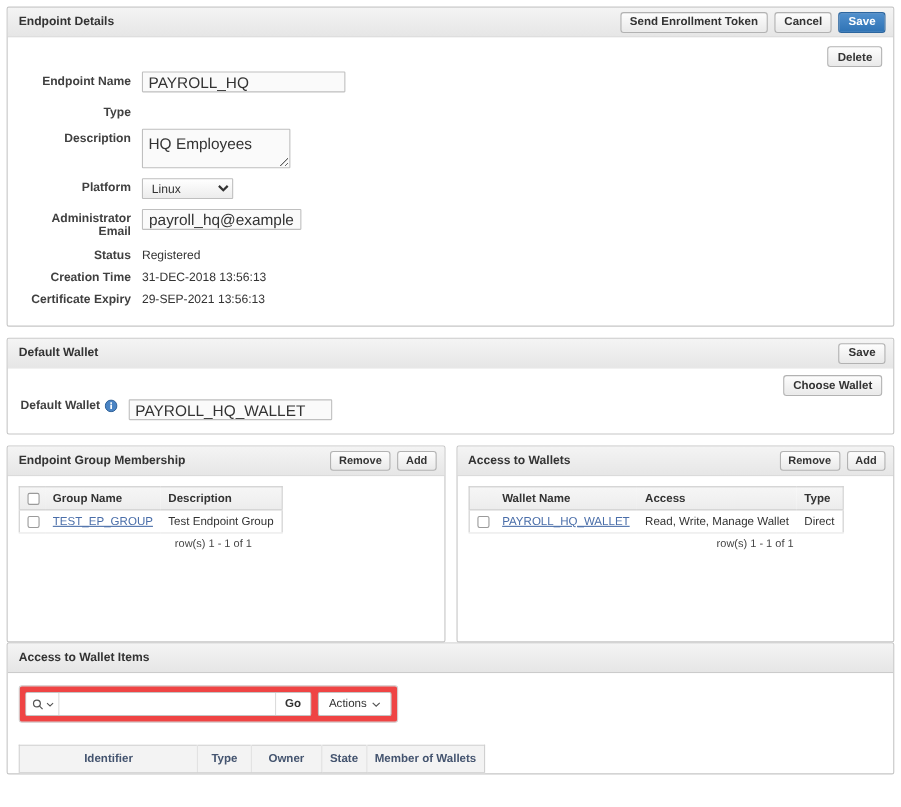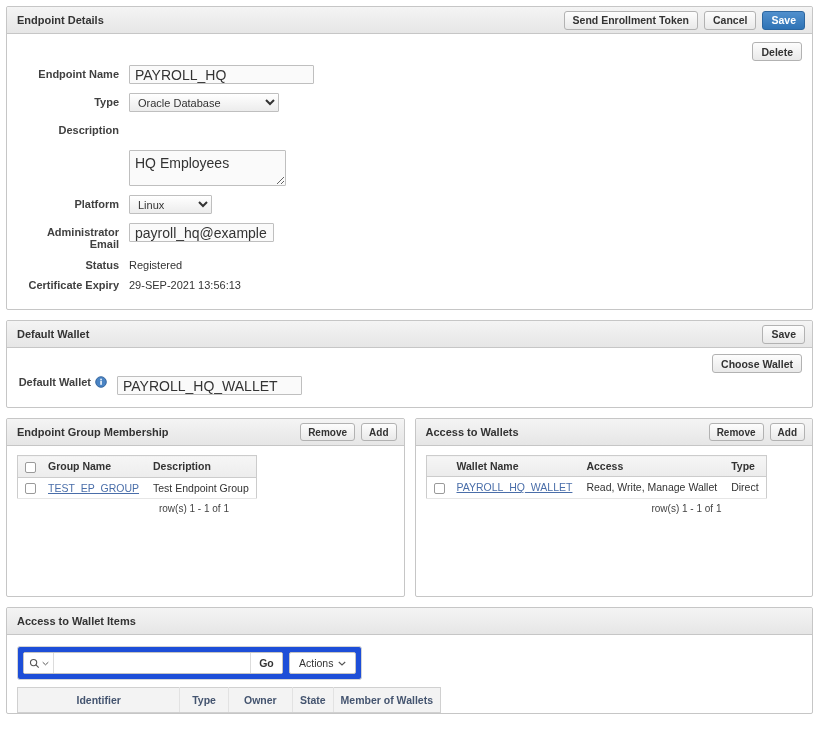--- a/index.html
+++ b/index.html
@@ -88,25 +88,24 @@
     color: #333;
     padding: 0 5px;
     font-family: "Liberation Sans", sans-serif;
     border-radius: 1px;
   }
   .input-endpoint { width: 185px; }
   .input-email { width: 145px; }
   .input-wallet { width: 185px; }
   textarea.text-input {
     height: 36px;
-    width: 157px;
+    width: 135px;
     padding: 3px 5px;
     resize: both;
     line-height: 1.3;
-    margin-top: 29px;
   }
   select.select-input {
     height: 19px;
     border: 1px solid #bfbfbf;
     background: linear-gradient(to bottom, #ffffff 0%, #ececec 100%);
     font-size: 11px;
     color: #333;
     font-family: "Liberation Sans", sans-serif;
     padding: 0 2px 0 4px;
     border-radius: 1px;
@@ -134,21 +133,21 @@
     display: inline-block;
     width: 12px; height: 12px;
     margin-left: 4px;
     vertical-align: middle;
     cursor: pointer;
   }
 
   
   .columns { display: flex; gap: 10px; }
   .col { flex: 1; min-width: 0; }
-  .col .region { margin-bottom: 10px; }
+  .col .region { margin-bottom: 0; }
   .panel-body-tall { min-height: 150px; padding: 9px 10px 10px 10px; }
 
   
   table.report {
     border-collapse: collapse;
     border: 1px solid #cccccc;
     background: #ffffff;
   }
   table.report th {
     background: linear-gradient(to bottom, #f6f6f6 0%, #ececec 100%);
@@ -188,24 +187,24 @@
     padding-top: 4px;
   }
   .tbl-left { width: 212px; }
   .tbl-right { width: 296px; }
 
   
   .ir-search {
     display: inline-flex;
     align-items: flex-start;
     border: 1px solid #d4d4d4;
-    background: #1d4ed8;
+    background: #ef4444;
     border-radius: 3px;
     padding: 5px;
-    margin-bottom: 7px;
+    margin-bottom: 20px;
   }
   .ir-search-box {
     display: flex;
     align-items: stretch;
     border: 1px solid #c4c4c4;
     background: #ffffff;
     border-radius: 2px;
     height: 22px;
   }
   .ir-magnifier {
@@ -298,25 +297,20 @@
 
       <div class="form-row">
         <div class="form-label">Endpoint Name</div>
         <div class="form-field">
           <input type="text" class="text-input input-endpoint" value="PAYROLL_HQ" style="">
         </div>
       </div>
 
       <div class="form-row">
         <div class="form-label">Type</div>
-        <div class="form-field">
-          <select class="select-input select-type">
-            <option>Oracle Database</option>
-          </select>
-        </div>
       </div>
 
       <div class="form-row">
         <div class="form-label">Description</div>
         <div class="form-field">
           <textarea class="text-input" style="">HQ Employees</textarea>
         </div>
       </div>
 
       <div class="form-row">
@@ -331,20 +325,24 @@
       <div class="form-row">
         <div class="form-label">Administrator Email</div>
         <div class="form-field">
           <input type="text" class="text-input input-email" value="payroll_hq@example.com" style="">
         </div>
       </div>
 
       <div class="static-row">
         <div class="static-label">Status</div>
         <div class="static-value">Registered</div>
+      </div>
+      <div class="static-row">
+        <div class="static-label">Creation Time</div>
+        <div class="static-value">31-DEC-2018 13:56:13</div>
       </div>
       <div class="static-row">
         <div class="static-label">Certificate Expiry</div>
         <div class="static-value">29-SEP-2021 13:56:13</div>
       </div>
 
     </div>
   </div>
 
   <div class="region">

